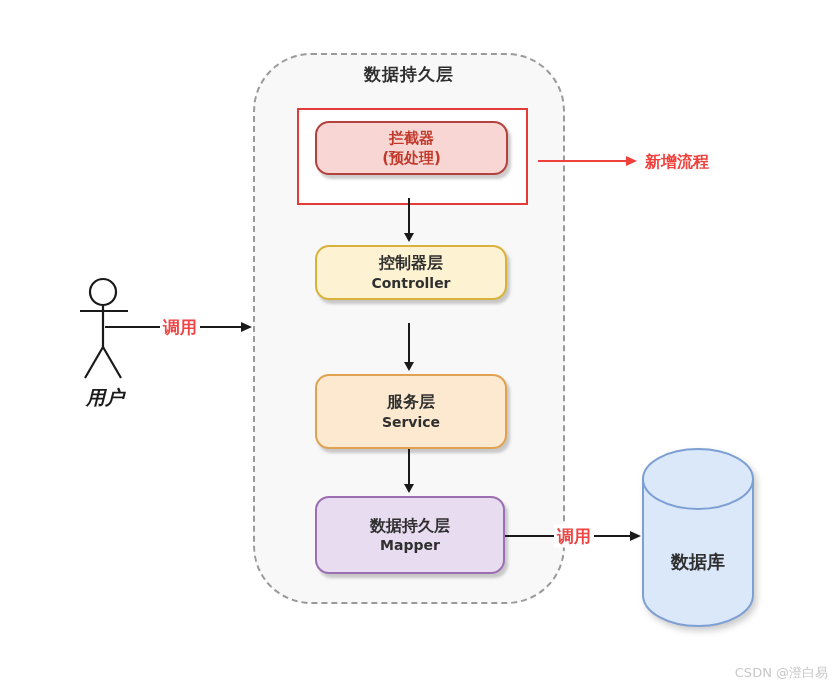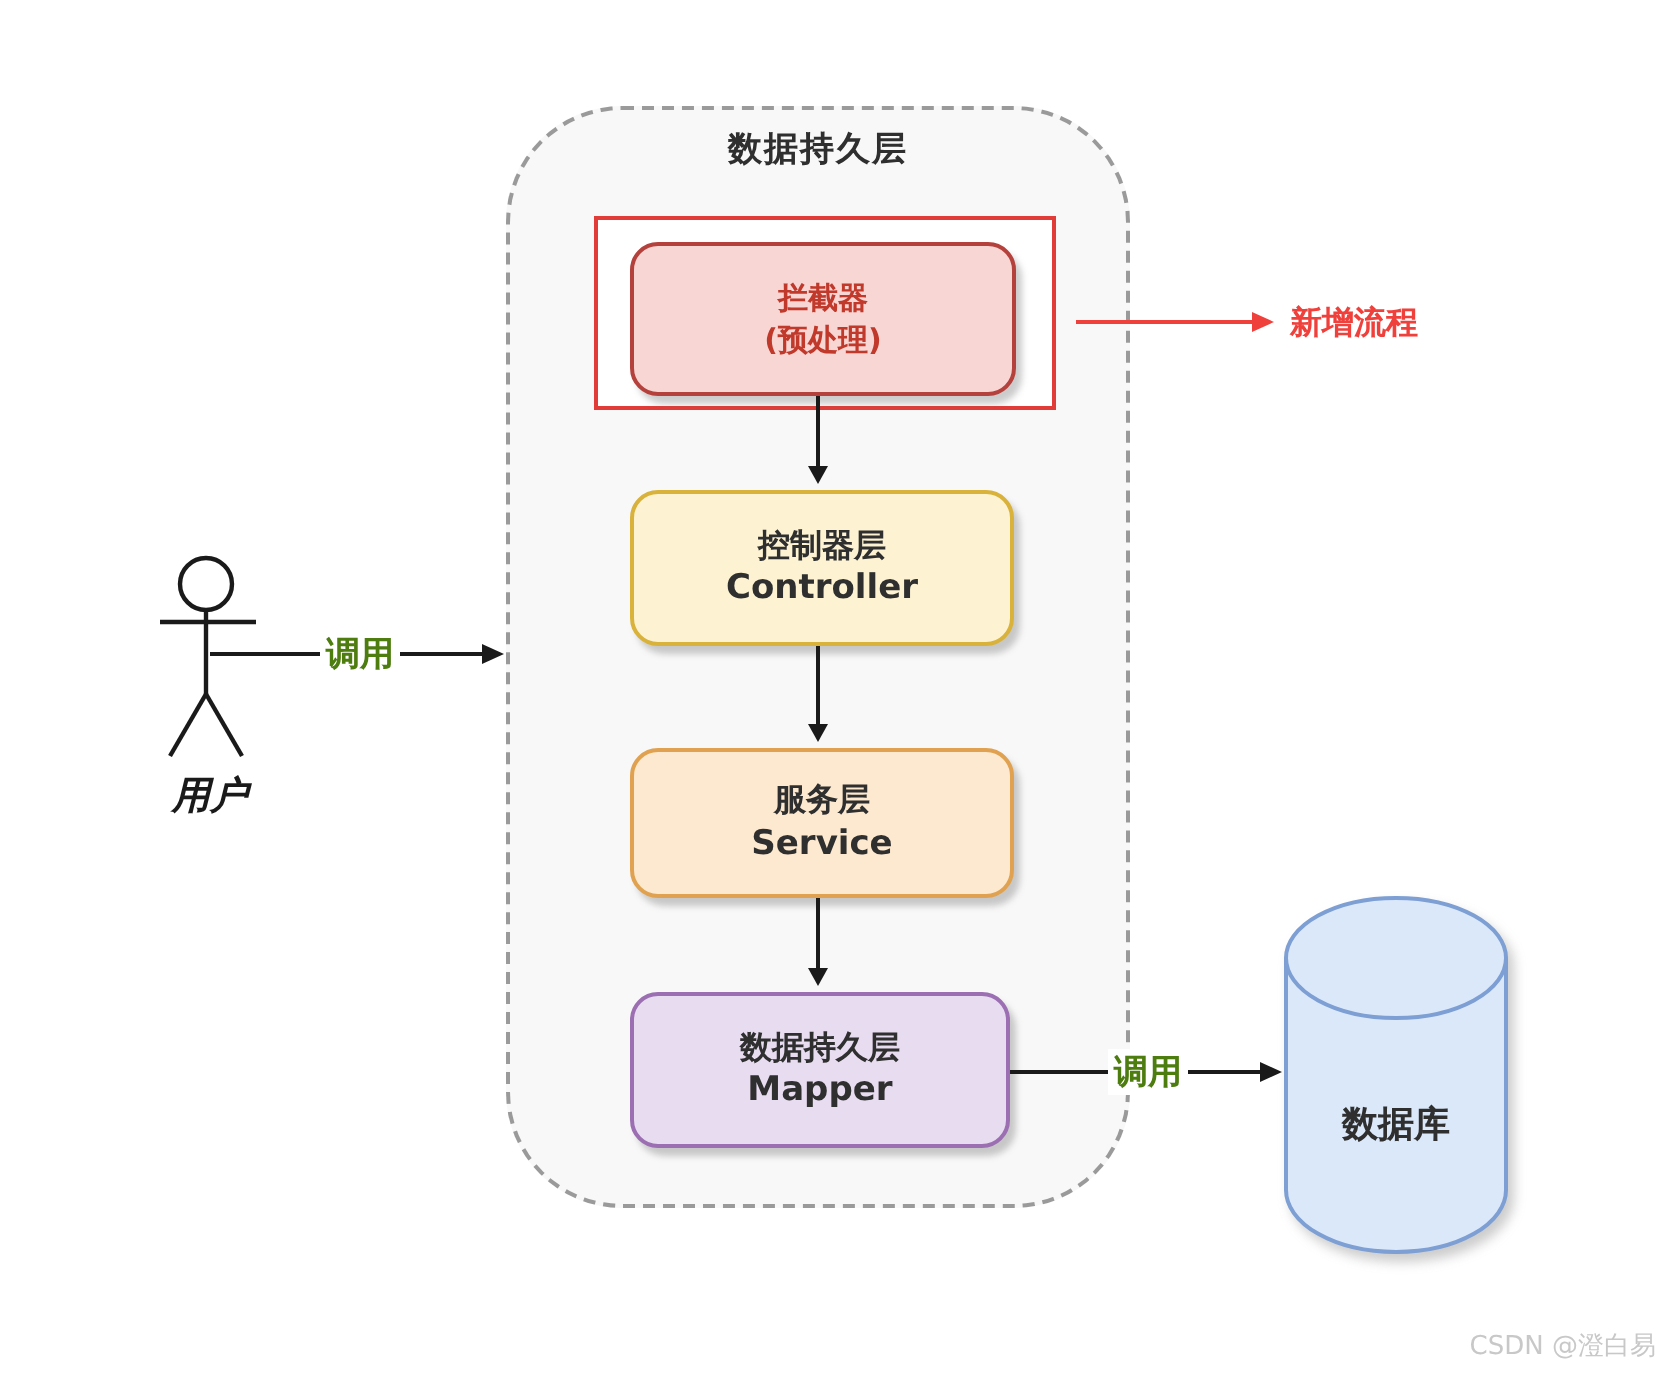--- a/index.html
+++ b/index.html
@@ -48,33 +48,33 @@
     border-radius: 14px;
     display: flex;
     flex-direction: column;
     align-items: center;
     justify-content: center;
     box-shadow: 3px 4px 3px rgba(110,110,110,0.35);
     text-align: center;
     line-height: 1.35;
   }
   .node .cjk   { font-size: 16px; font-weight: bold; color: #2f2f2f; }
-  .node .latin { font-size: 17px; font-weight: bold; color: #2f2f2f; }
+  .node .latin { font-size: 14px; font-weight: bold; color: #2f2f2f; }
 
   .node-interceptor {
-    left: 315px; top: 121px; width: 193px; height: 77px;
+    left: 315px; top: 121px; width: 193px; height: 54px;
     background: #f8d6d4;
     border: 2px solid #b4413c;
   }
   .node-interceptor .cjk, .node-interceptor .latin {
     color: #c0392b; font-size: 15px;
   }
 
   .node-controller {
-    left: 315px; top: 245px; width: 192px; height: 78px;
+    left: 315px; top: 245px; width: 192px; height: 55px;
     background: #fdf3d2;
     border: 2px solid #d9b23c;
   }
   .node-service {
     left: 315px; top: 374px; width: 192px; height: 75px;
     background: #fde9cf;
     border: 2px solid #e0a250;
   }
   .node-mapper {
     left: 315px; top: 496px; width: 190px; height: 78px;
@@ -114,21 +114,21 @@
   .harrow.red { background: #f0403c; }
   .harrow.red::after { border-left-color: #f0403c; }
 
   .edge-label {
     position: absolute;
     transform: translate(-50%, -50%);
     background: #ffffff;
     padding: 0 3px;
     font-size: 17px;
     font-weight: bold;
-    color: #4d7c0f;
+    color: #ef4444;
     white-space: nowrap;
   }
   .new-flow-label {
     position: absolute;
     transform: translateY(-50%);
     font-size: 16px;
     font-weight: bold;
     color: #f0403c;
     white-space: nowrap;
   }

